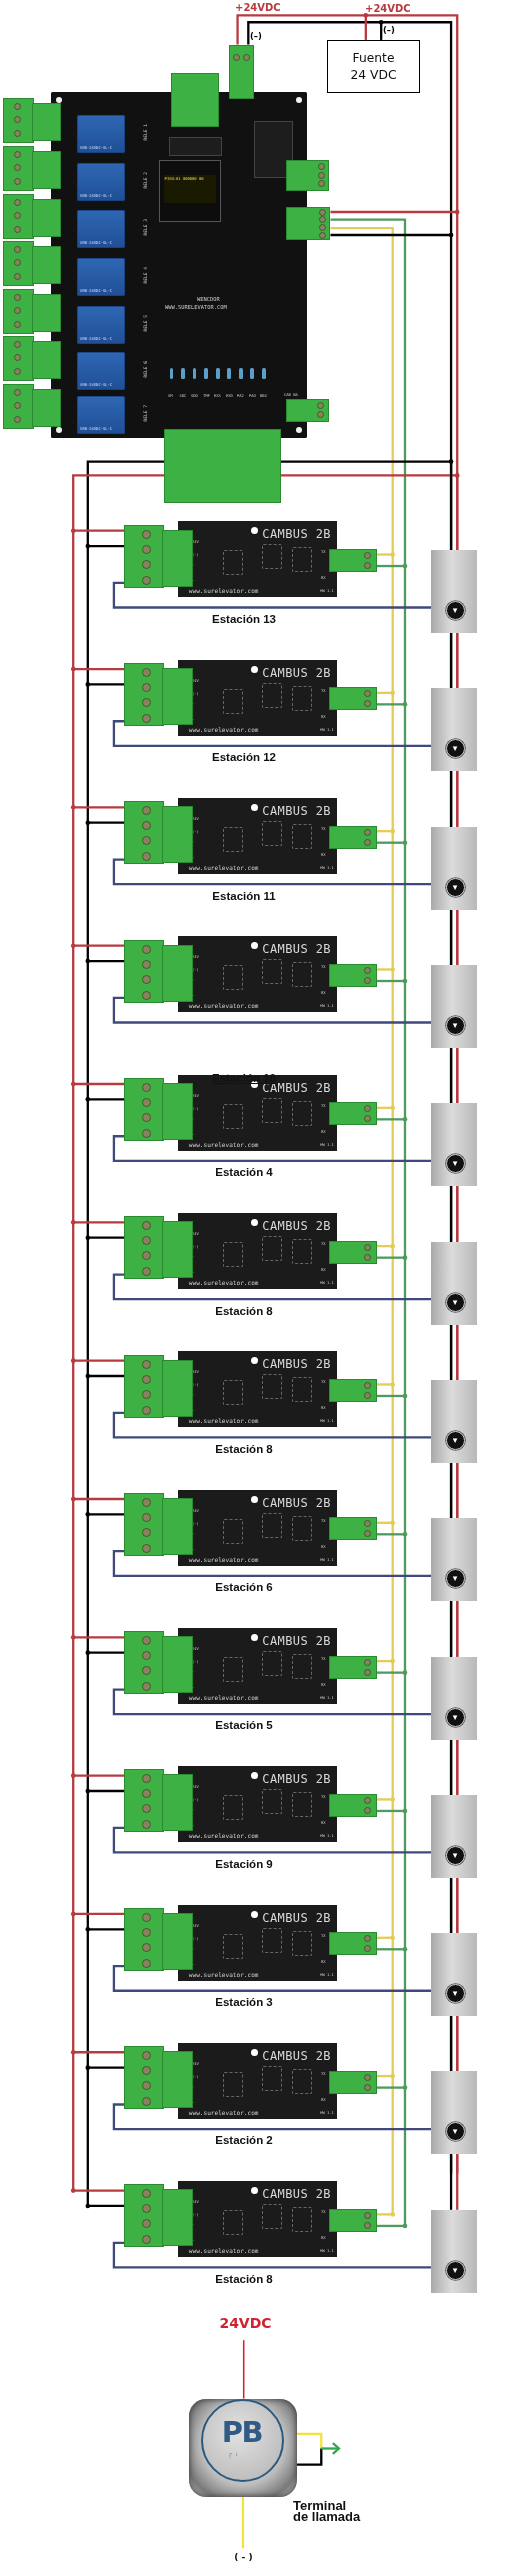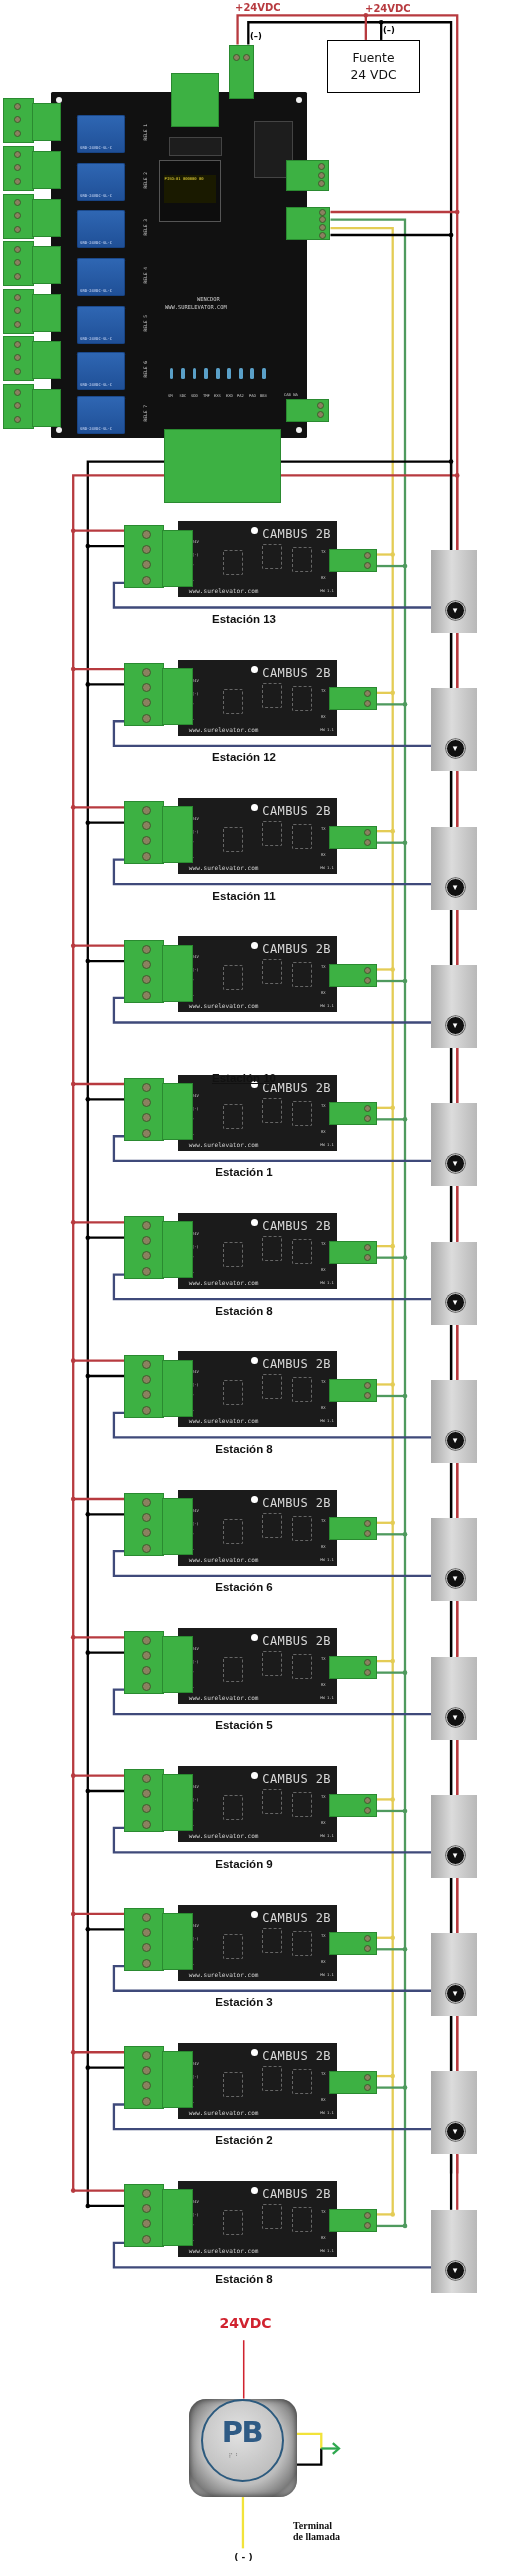--- a/index.html
+++ b/index.html
@@ -40,21 +40,21 @@
   .st-conn { position:absolute; left:329px; width:48px; height:23px; }
   .st-label { position:absolute; left:198px; width:92px; text-align:center; font-weight:bold; font-size:11.5px; color:#111; font-family:"Liberation Sans", sans-serif; z-index:3; }
   .panel { position:absolute; left:431px; width:46px; height:83px; background:linear-gradient(90deg,#a9a9a9,#dcdcdc 45%,#b8b8b8); z-index:3; }
   .panel .btn { position:absolute; left:14.6px; top:51px; width:17px; height:17px; border-radius:50%; background:#111; border:1.5px solid #cfcfcf; box-shadow:0 0 0 0.8px #555; display:flex; align-items:center; justify-content:center; color:#fff; font-size:7.7px; }
   .pb { position:absolute; left:189px; top:2399px; width:108px; height:98px; border-radius:17px; background:radial-gradient(circle at 50% 45%, #e8e8e8 0%, #bdbdbd 55%, #7a7a7a 80%, #d6d6d6 100%); z-index:3; box-shadow:inset 0 0 6.1px #333; }
   .pb .face { position:absolute; left:11.5px; top:0; width:83px; height:83px; border-radius:50%; background:radial-gradient(circle at 45% 40%, #e2e2e2, #b2b2b2); border:2.3px solid #2c5a7e; box-sizing:border-box; }
   .pb .face .txt { position:absolute; left:0; right:0; top:14px; text-align:center; font-weight:bold; font-size:29px; color:#2f5b85; font-family:"DejaVu Sans", sans-serif; letter-spacing:-1.5px; }
   .pb .face .braille { position:absolute; left:26px; top:52px; font-size:6.1px; color:#777; letter-spacing:2.3px; line-height:6.1px; }
   .bot-24 { position:absolute; left:207px; top:2315px; width:77px; text-align:center; color:#d0232f; font-weight:bold; font-size:14px; font-family:"DejaVu Sans", sans-serif; z-index:3; }
   .bot-neg { position:absolute; left:228px; top:2551px; width:31px; text-align:center; font-weight:bold; font-size:9.2px; color:#111; font-family:"DejaVu Sans", sans-serif; z-index:3; }
-  .bot-term { position:absolute; left:293px; top:2501px; font-weight:bold; font-size:10px; line-height:10.8px; color:#111; font-family:Liberation Serif, serif; z-index:3;margin-top:20px; }
+  .bot-term { position:absolute; left:293px; top:2501px; font-weight:bold; font-size:13px; line-height:10.8px; color:#111; font-family:Liberation Sans, sans-serif; z-index:3; }
 </style>
 </head>
 <body>
 
 <svg id="wires" xmlns="http://www.w3.org/2000/svg" width="512" height="2576" viewBox="0 0 666 3354">
     <polyline points="309,58 309,20 595,20 595,2830" fill="none" stroke="#b73a3f" stroke-width="3"></polyline>
     <polyline points="323,58 323,29 587,29 587,2830" fill="none" stroke="#000000" stroke-width="3"></polyline>
     <polyline points="476,20 476,52" fill="none" stroke="#b73a3f" stroke-width="3"></polyline>
     <polyline points="496,29 496,52" fill="none" stroke="#000000" stroke-width="3"></polyline>
     <circle cx="476" cy="20" r="3" fill="#b73a3f"></circle>
@@ -545,21 +545,21 @@
         <div class="screw" style="left:17.7px;top:51px;width:9.2px;height:9.2px;"></div>
       </div>
       <div class="st-conn" style="top:1102px;z-index:3;">
         <div class="green-block" style="left:0;top:0;width:48px;height:23px;"></div>
         <div class="screw" style="left:35px;top:3.1px;"></div>
         <div class="screw" style="left:35px;top:13px;"></div>
       </div>
       <div class="panel" style="top:1103px;">
         <div class="btn">▼</div>
       </div>
-      <div class="st-label" style="top:1166px;">Estación 1</div>
+      <div class="st-label" style="top:1166px;">Estación 4</div>
     </div>
     <div>
       <div class="st-pcb" style="top:1213px;z-index:2;">
         <div class="dot"></div>
         <div class="cambus">CAMBUS 2B</div>
         <div class="v24">24V</div>
         <div class="neg">(-)</div>
         <div class="up">↑</div>
         <div class="dn">↓</div>
         <div class="ic" style="left:45px;top:29px;"></div>

